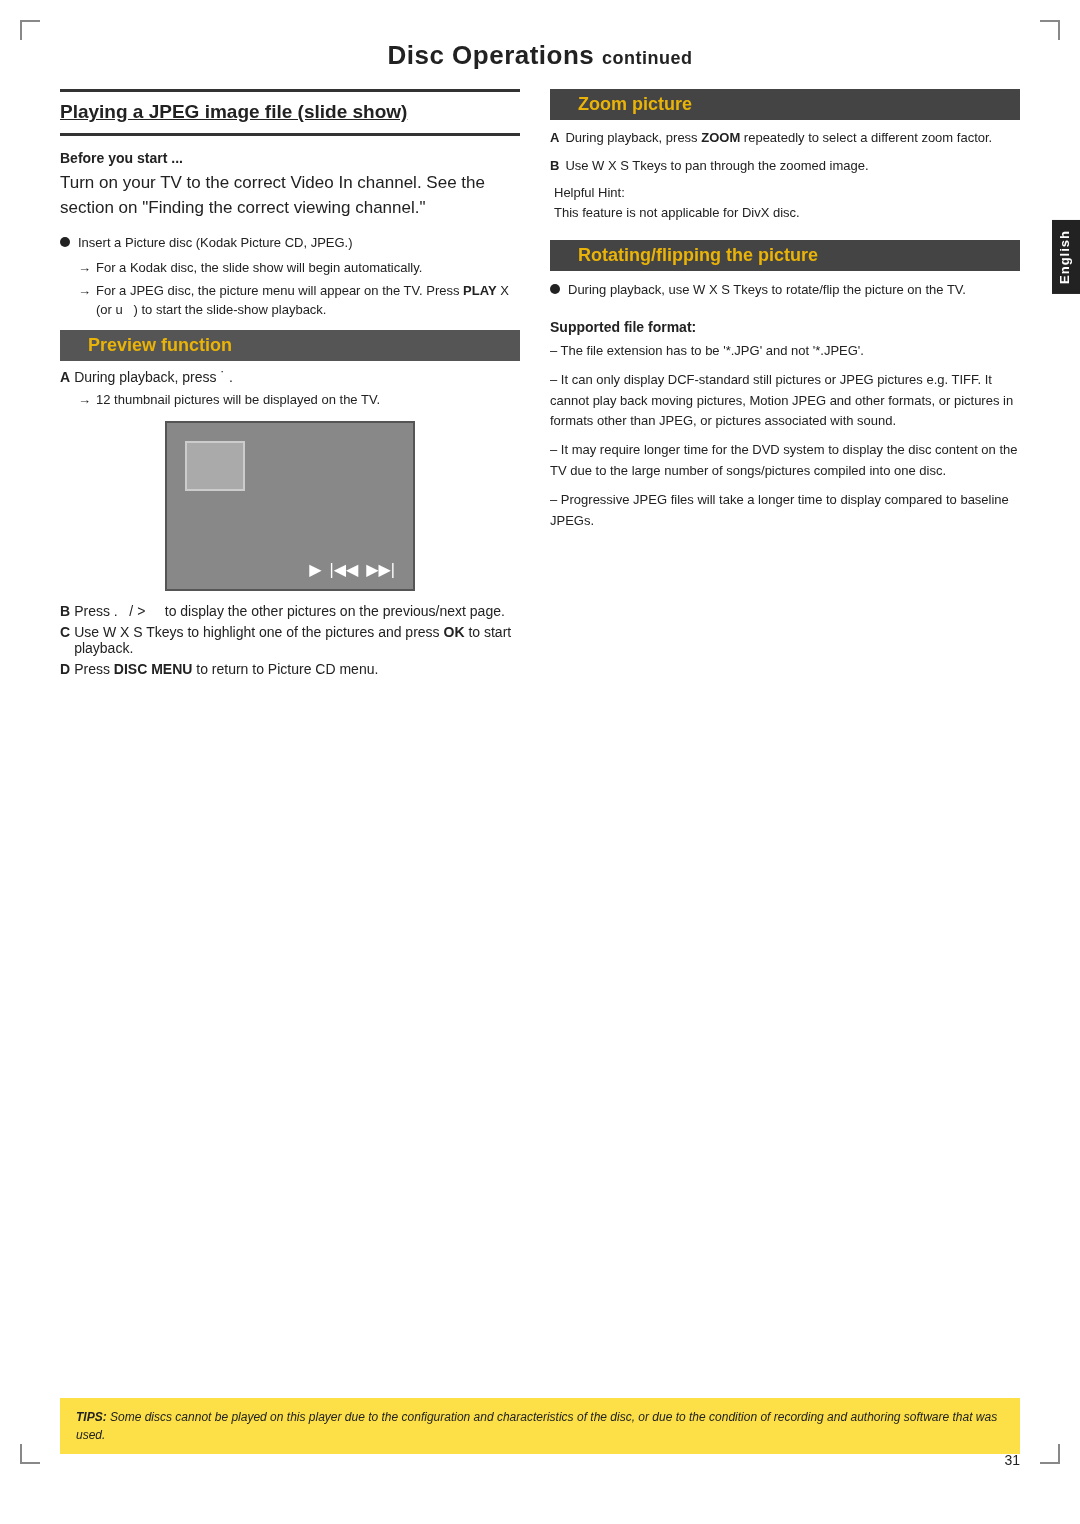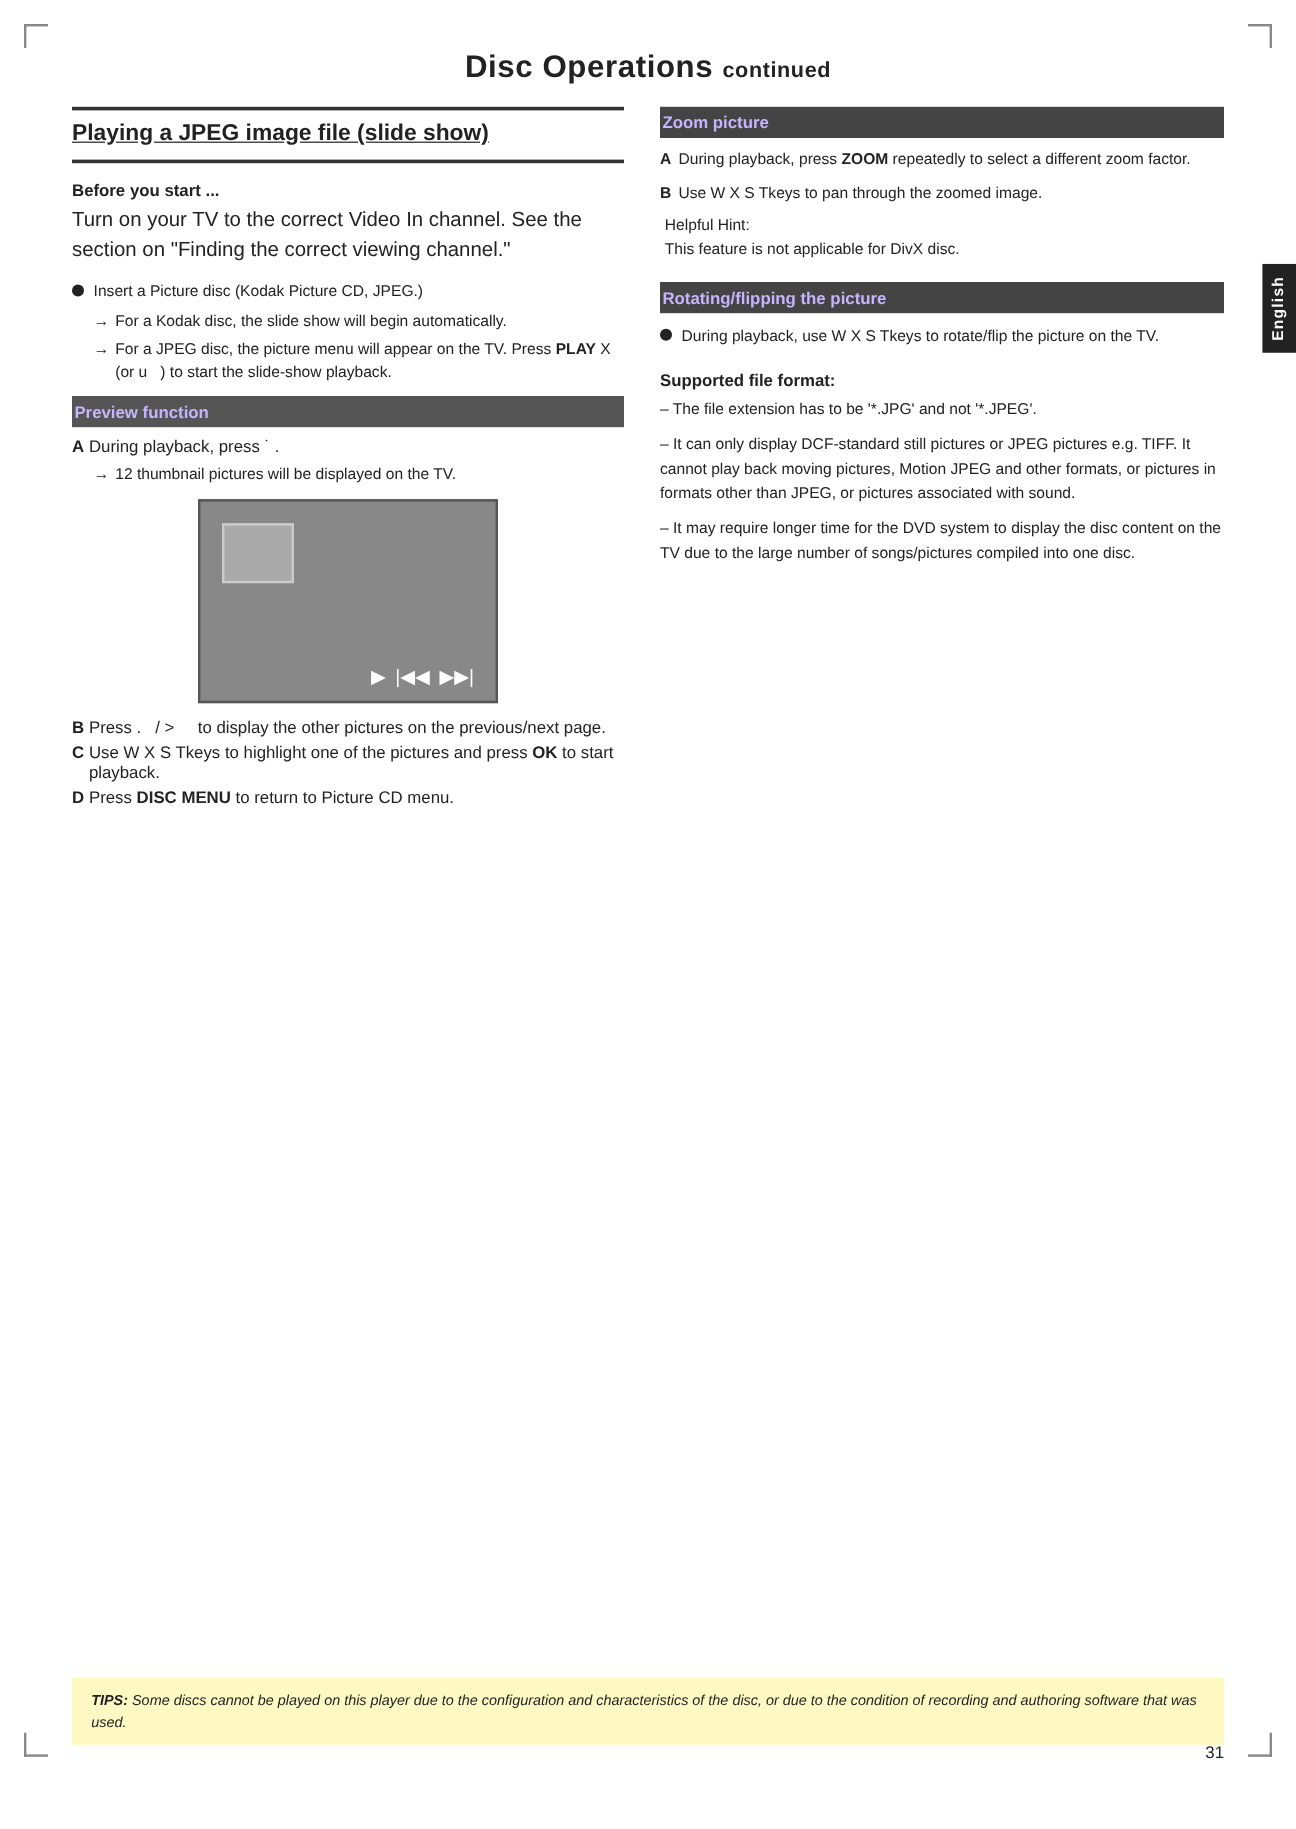--- a/index.html
+++ b/index.html
@@ -78,24 +78,24 @@
       flex: 1;
     }
 
     
     .section-box {
       margin-bottom: 18px;
     }
 
     .section-header {
       background: #555;
-      color: #c4b5fd;
-      font-weight: bold;
-      font-size: 14px;
-      padding: 5px 2px;
+      color: #eab308;
+      font-weight: bold;
+      font-size: 18px;
+      padding: 5px 28px;
       margin-bottom: 8px;
     }
 
     .section-header.dark {
       background: #444;
     }
 
     
     .main-section-title {
       font-size: 19px;
@@ -270,21 +270,21 @@
     .file-format-para::before {
       content: '– ';
     }
 
     
     .tips-box {
       position: absolute;
       bottom: 70px;
       left: 60px;
       right: 60px;
-      background: #fef9c3;
+      background: #fde047;
       padding: 10px 16px;
       font-size: 12px;
       line-height: 1.5;
     }
 
     
     .page-number {
       position: absolute;
       bottom: 56px;
       right: 60px;
@@ -407,20 +407,21 @@
           </div>
 
         </div>
       </div>
 
       <div class="file-format-section">
         <div class="file-format-title">Supported file format:</div>
         <div class="file-format-para">The file extension has to be '*.JPG' and not '*.JPEG'.</div>
         <div class="file-format-para">It can only display DCF-standard still pictures or JPEG pictures e.g. TIFF.  It cannot play back moving pictures, Motion JPEG and other formats, or pictures in formats other than JPEG, or pictures associated with sound.</div>
         <div class="file-format-para">It may require longer time for the DVD system to display the disc content on the TV due to the large number of songs/pictures compiled into one disc.</div>
+        <div class="file-format-para">Progressive JPEG files will take a longer time to display compared to baseline JPEGs.</div>
       </div>
 
     </div>
   </div>
 
   <div class="tips-box">
     <em><strong>TIPS:</strong>&nbsp;<span>Some discs cannot be played on this player due to the configuration and characteristics of the disc, or due to the condition of recording and authoring software that was used.</span></em>
   </div>
 
   <div class="page-number">31</div>

